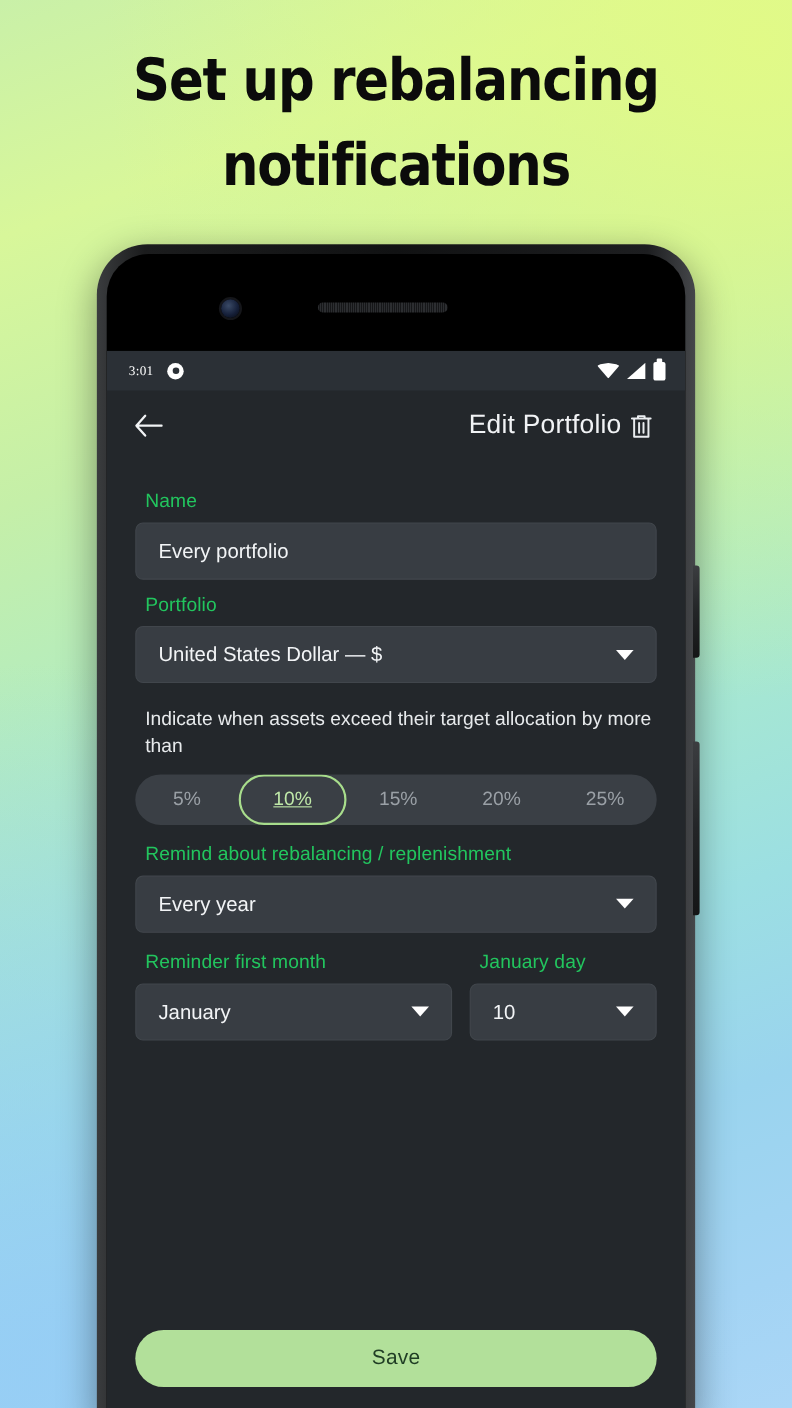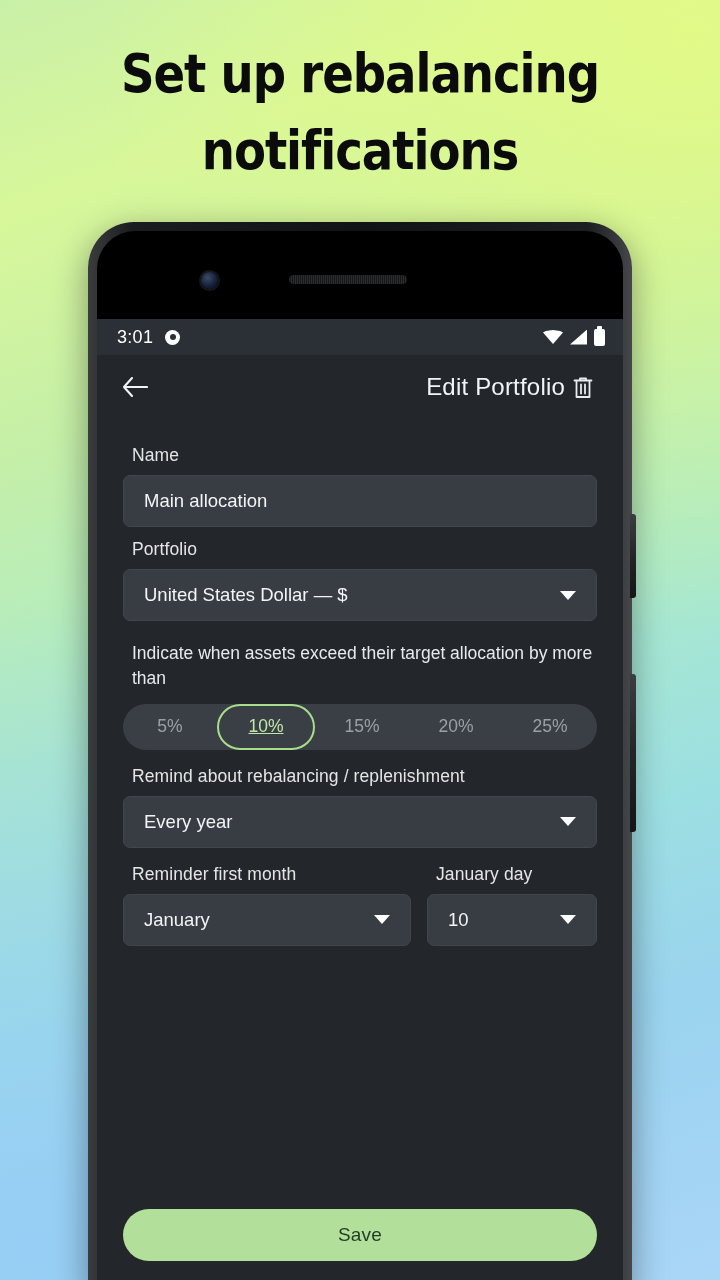--- a/index.html
+++ b/index.html
@@ -105,21 +105,21 @@
   }
 
   
   .statusbar {
     height:36px;
     display:flex; align-items:center;
     padding:0 18px 0 20px;
     background:#2b3036;
     color:#fff;
   }
-  .status-time { font-size:18px; letter-spacing:.3px; }
+  .status-time { font-size:12px; letter-spacing:.3px;font-family:Liberation Serif, serif; }
   .notif-dot {
     margin-left:12px;
     width:15px; height:15px;
     border-radius:50%;
     background:#fff;
     position:relative;
   }
   .notif-dot::after{
     content:""; position:absolute;
     left:5px; top:4px; width:6px; height:6px;
@@ -146,21 +146,21 @@
     font-size:24px; font-weight:400;
     letter-spacing:.2px;
   }
   .icon-btn{ width:36px; height:36px; display:flex; align-items:center; justify-content:center; }
   .ic-back{ display:block; }
   .ic-trash{ display:block; }
 
   
   .content { padding:14px 26px 0 26px; }
   .field-label {
-    color:#e5e5e5;
+    color:#22c55e;
     font-size:17.5px;
     margin:12px 0 9px 9px;
     letter-spacing:.1px;
   }
   .field-label.tight{ margin-top:16px; }
   .input-box {
     height:52px;
     background:#383d43;
     border:1px solid #41464c;
     border-radius:7px;
@@ -270,21 +270,21 @@
               <path d="M2.5 5.5 h17 M8 5.5 v-2.2 h6 v2.2 M4.5 5.5 v16.5 h13 V5.5" fill="none" stroke="#e9ecef" stroke-width="1.8" stroke-linecap="round" stroke-linejoin="round"></path>
               <path d="M9 9.5 v9 M13 9.5 v9" fill="none" stroke="#e9ecef" stroke-width="1.8" stroke-linecap="round"></path>
             </svg>
           </span>
         </div>
 
         <div class="content">
 
           <div class="field-label">Name</div>
           <div class="input-box">
-            <span class="val" placeholder="Main portfolio">Main allocation</span>
+            <span class="val" placeholder="Main portfolio">Every portfolio</span>
           </div>
 
           <div class="field-label">Portfolio</div>
           <div class="input-box">
             <span class="val">United States Dollar — $</span>
             <span class="chev"></span>
           </div>
 
           <div class="helper-text">Indicate when assets exceed their target allocation by more than</div>
 

